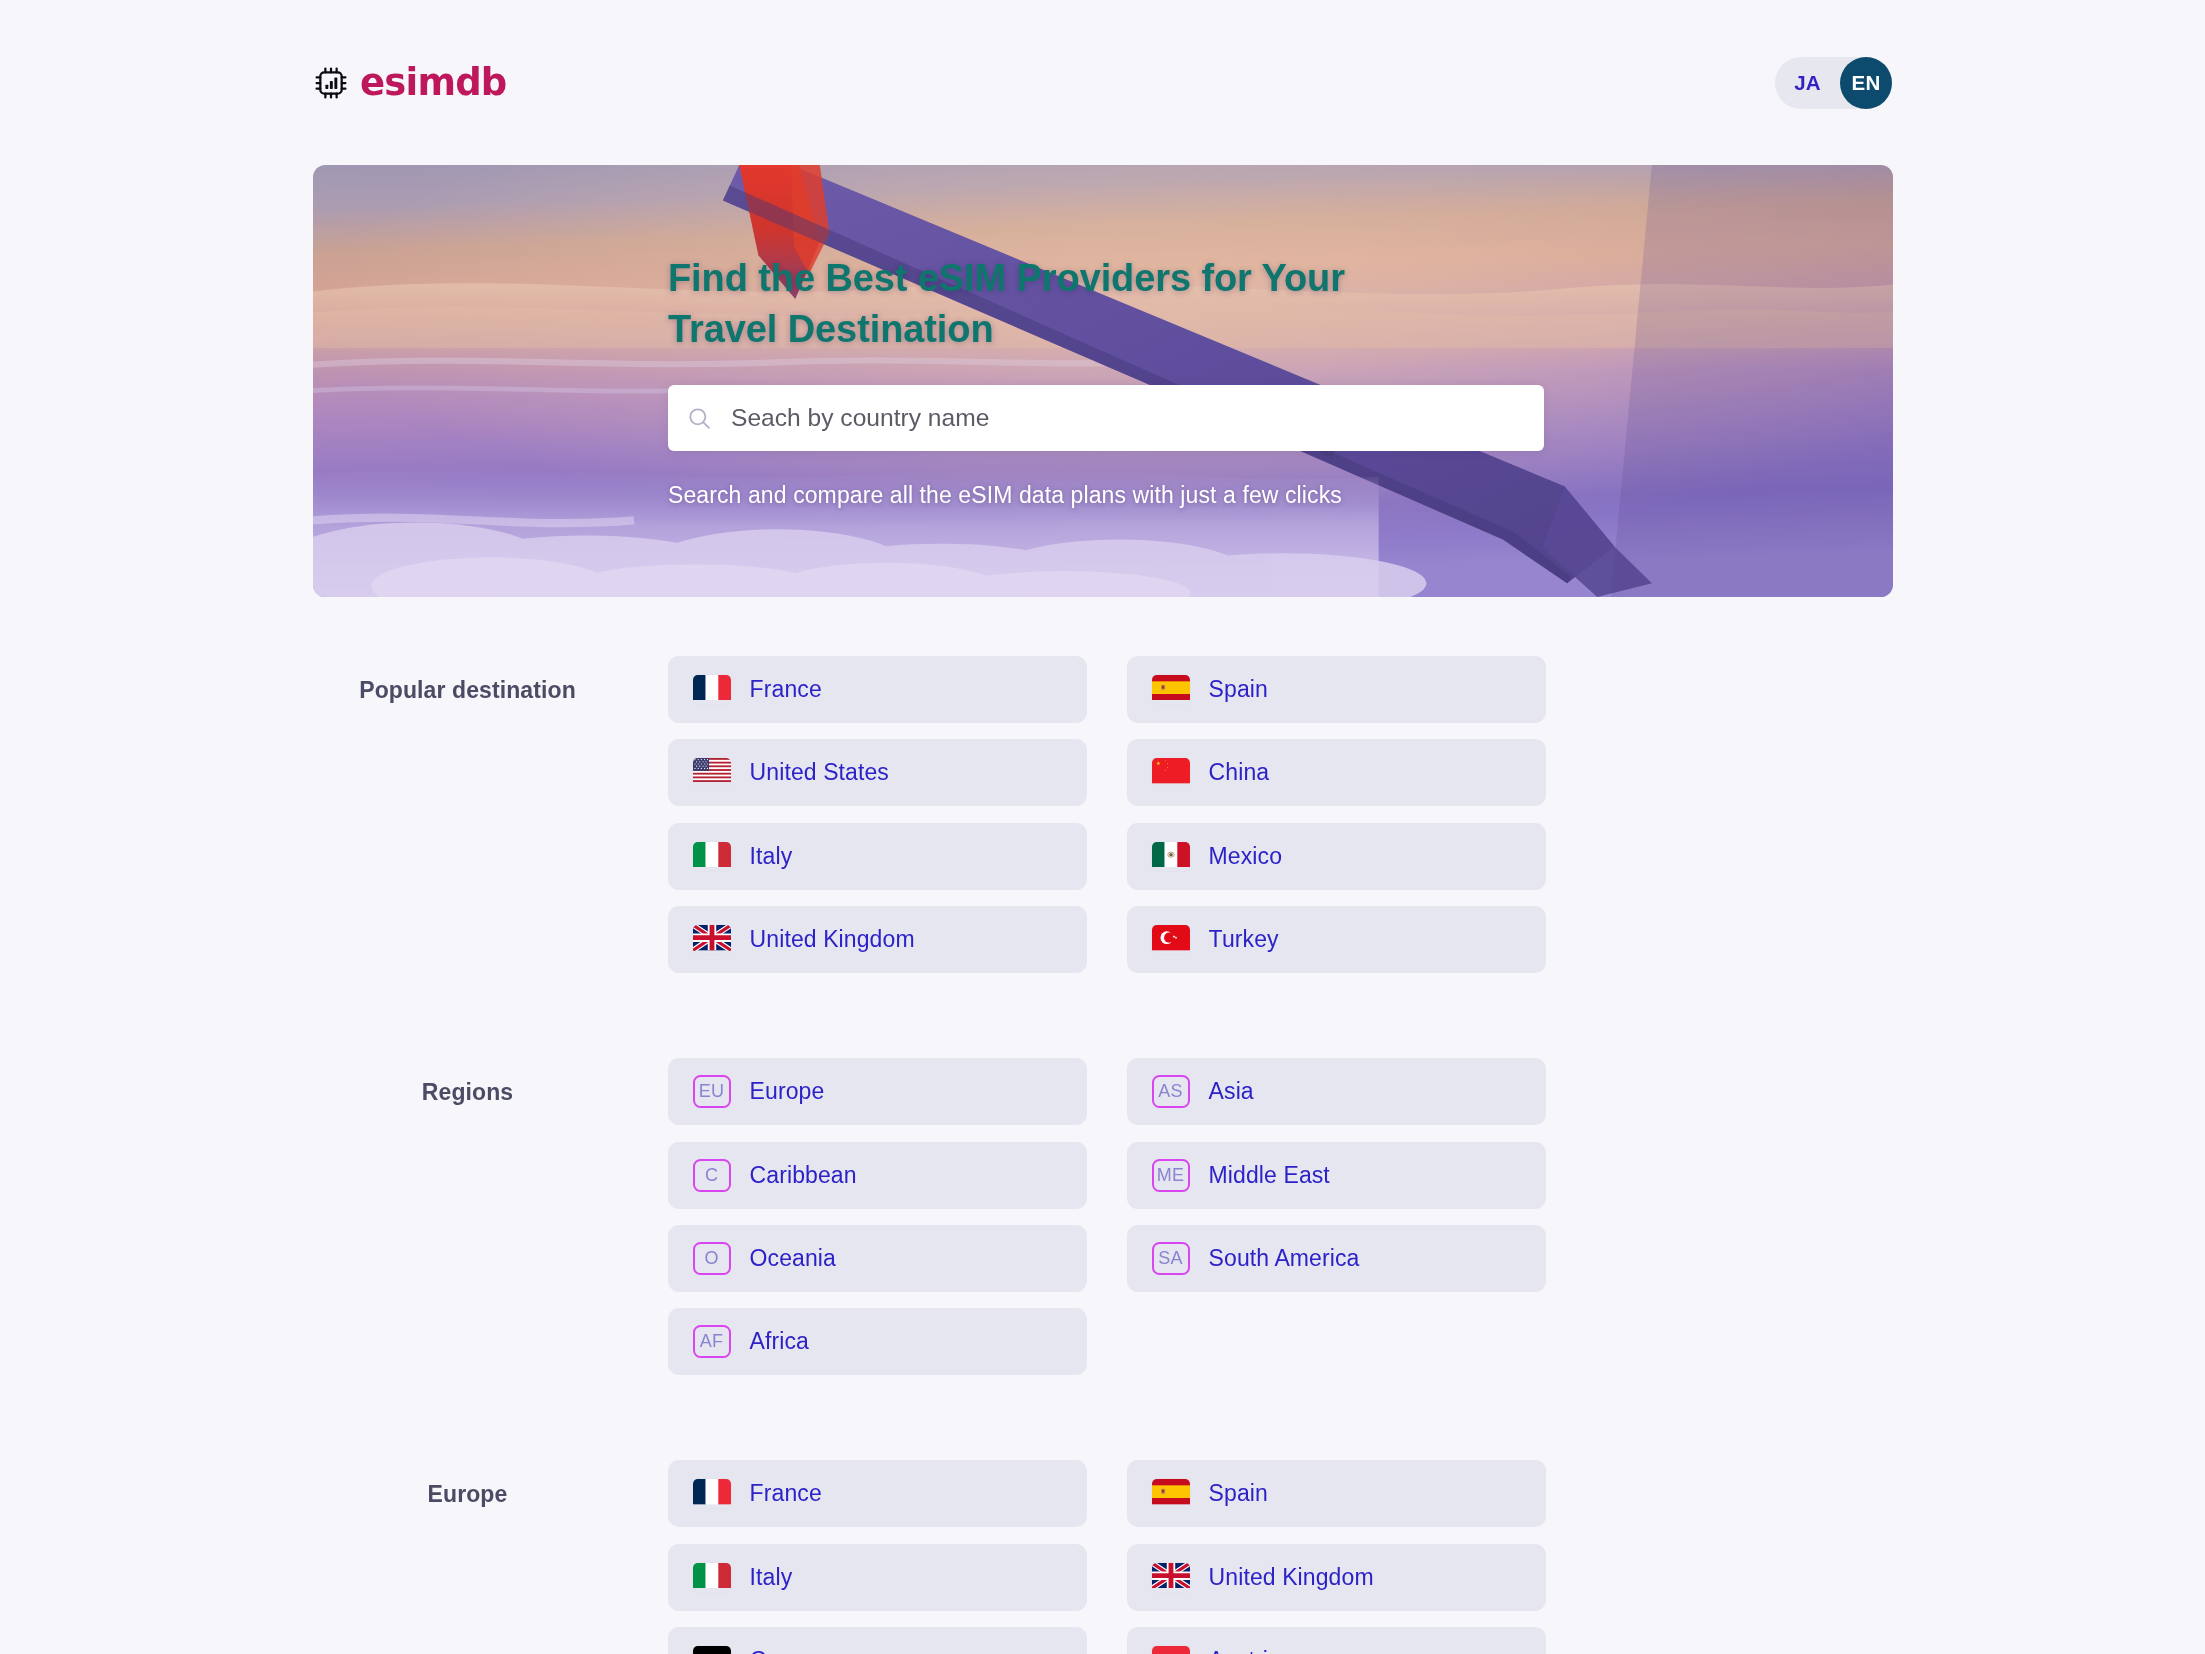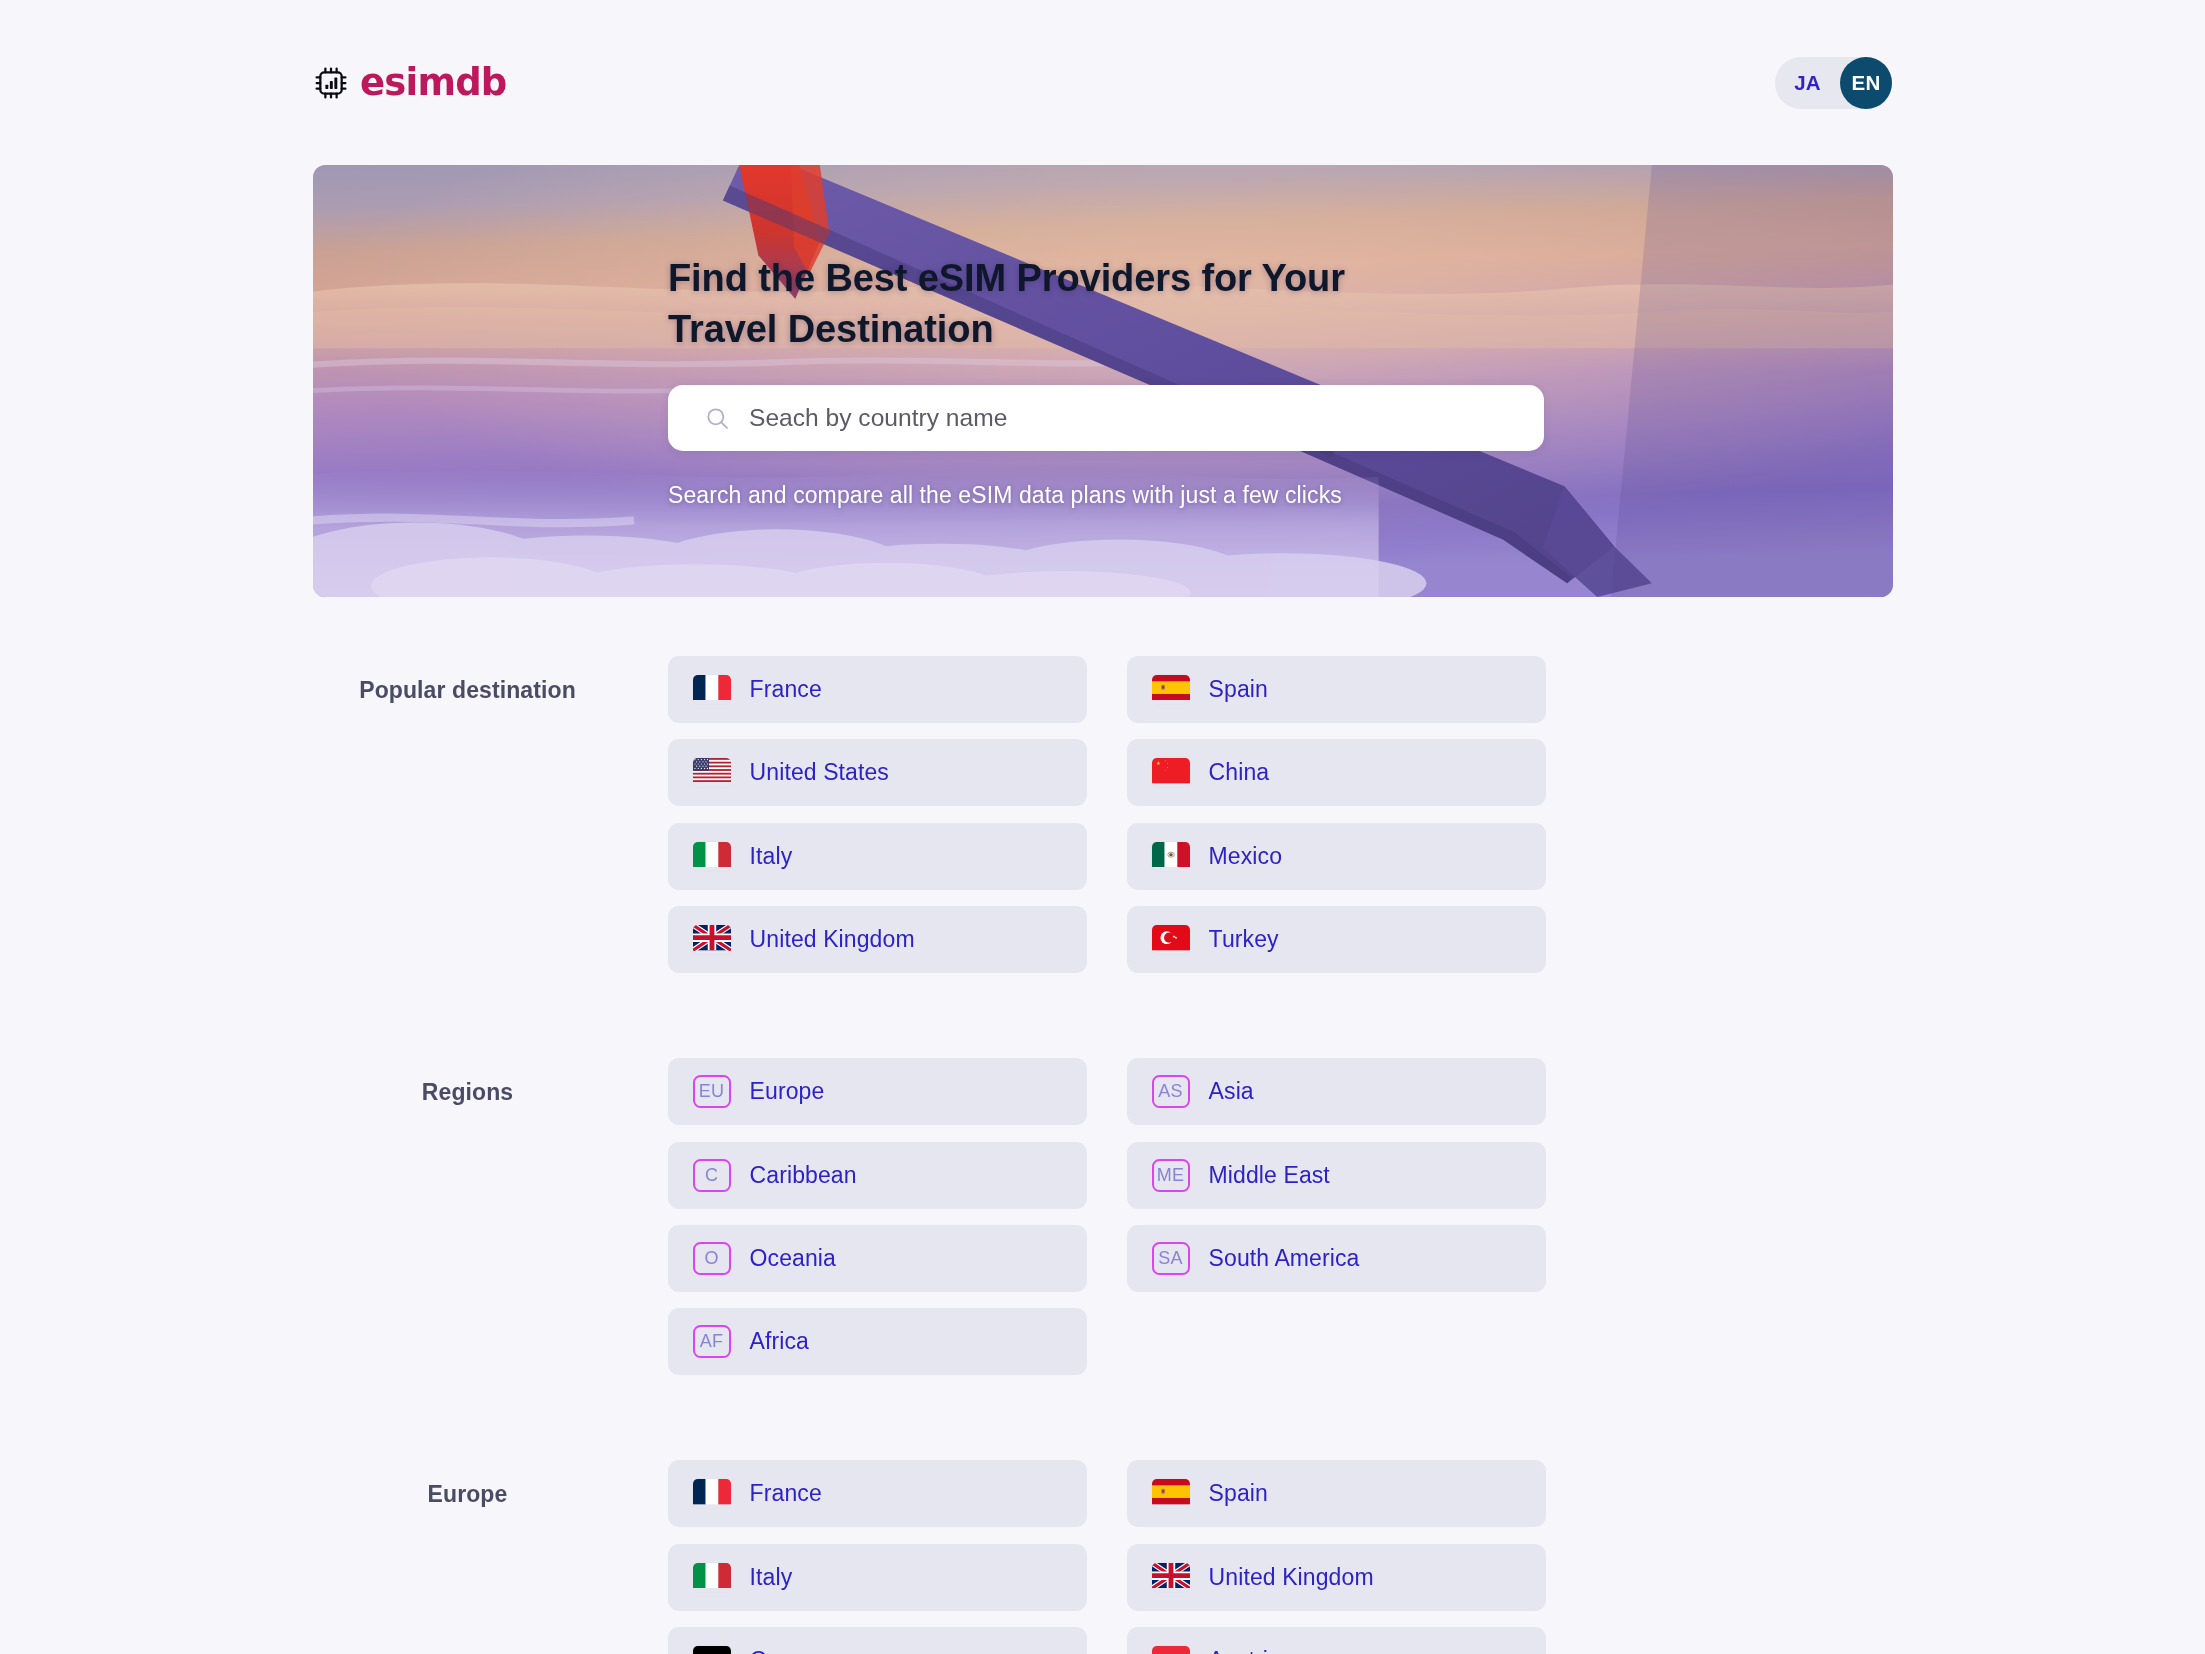--- a/index.html
+++ b/index.html
@@ -125,36 +125,36 @@
     width: 888px;
     height: 100%;
     display: flex;
     flex-direction: column;
     justify-content: center;
   }
 
   .hero-title {
     font-size: 38px;
     font-weight: 700;
-    color: #0f172a;
+    color: #0f766e;
     line-height: 1.35;
     letter-spacing: -0.1px;
     max-width: 703px;
     text-shadow: 0 1.4px 6.8px rgba(40,20,80,0.30);
     margin-bottom: 30px;
   }
 
   .search-wrap {
     width: 876px;
     height: 66px;
     background: #ffffff;
-    border-radius: 15px;
+    border-radius: 6px;
     display: flex;
     align-items: center;
-    padding: 0 36px;
+    padding: 0 18px;
     gap: 18px;
     box-shadow: 0 1.4px 9.6px rgba(50,30,90,0.10);
     justify-content: flex-end;
   }
 
   .search-icon {
     width: 27px;
     height: 27px;
     flex: 0 0 auto;
     display: block;

